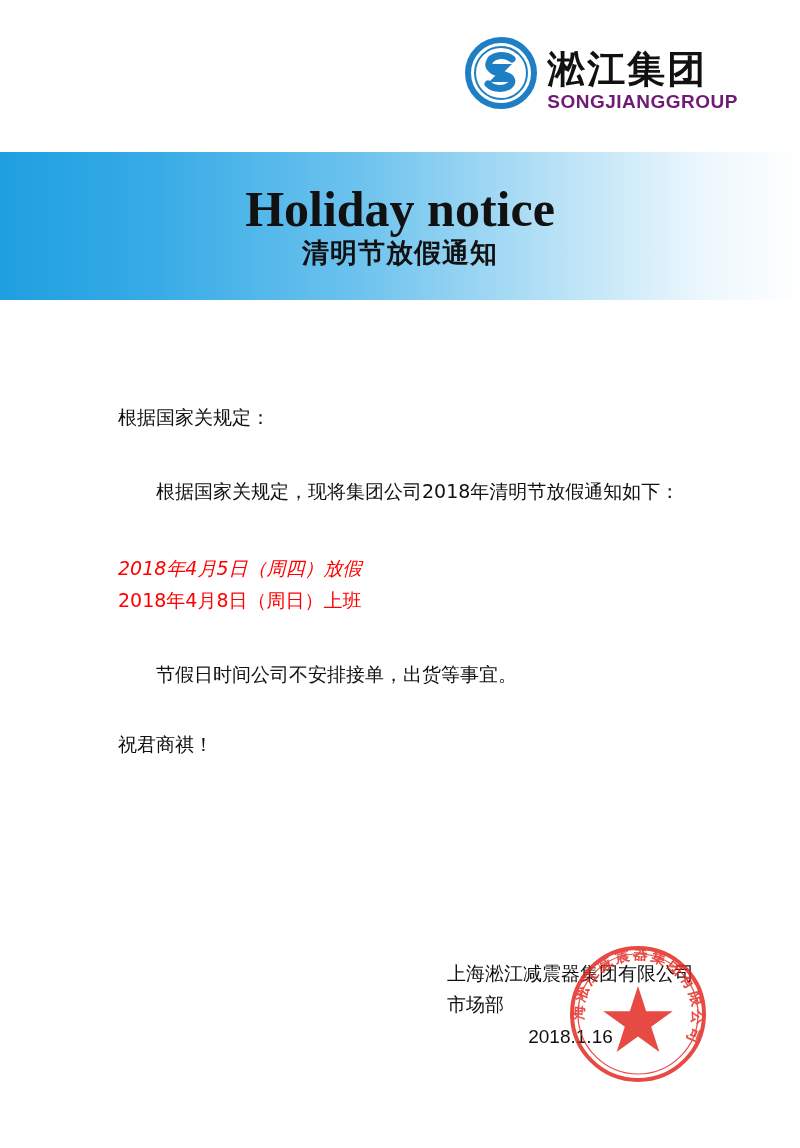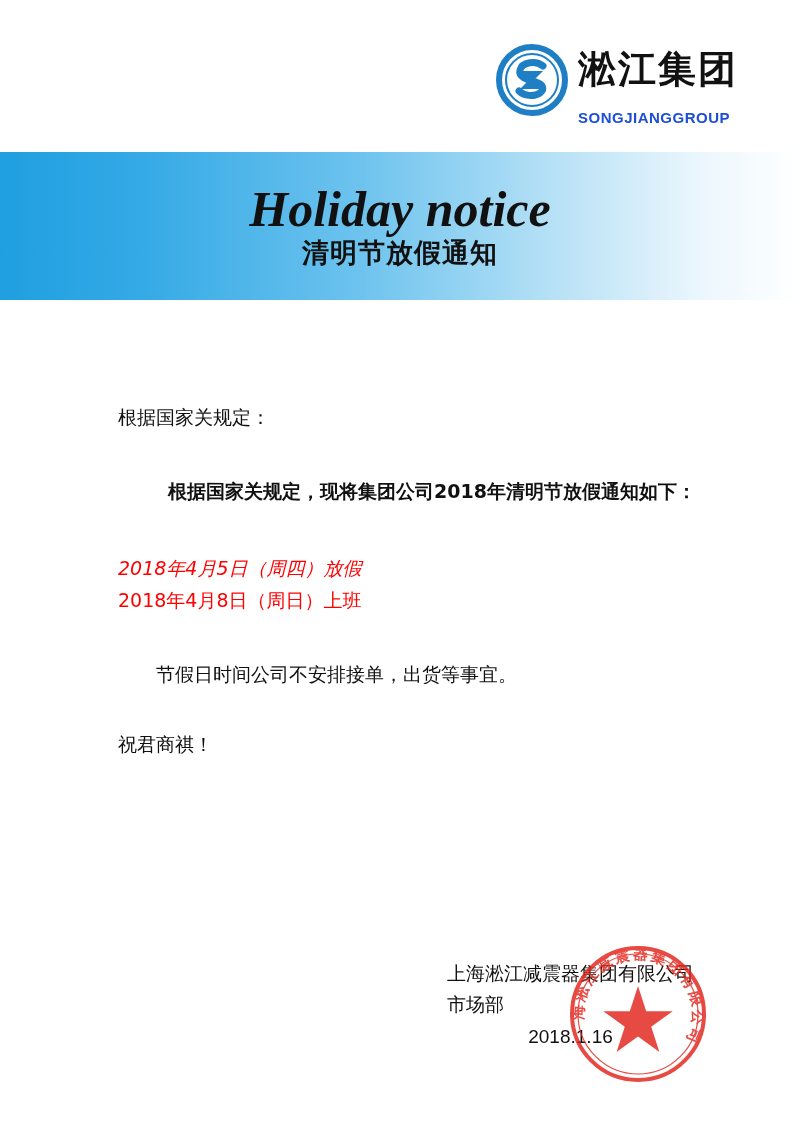--- a/index.html
+++ b/index.html
@@ -60,26 +60,26 @@
   }
   .logo-cn {
     font-family: "DejaVu Sans", sans-serif;
     font-size: 38px;
     font-weight: bold;
     letter-spacing: 2px;
     color: #111;
     margin-top: 16px;
   }
   .logo-en {
-    margin-top: 22px;
+    margin-top: 4px;
     font-family: "Liberation Sans", sans-serif;
-    font-size: 15px;
+    font-size: 19px;
     font-weight: bold;
     letter-spacing: 0.5px;
-    color: #1d4ed8;
+    color: #701a75;
   }
 
   
   .banner {
     position: absolute;
     left: 0;
     top: 152px;
     width: 800px;
     height: 148px;
     background: linear-gradient(to right, #1f9fe0 0%, #35aae6 18%, #6dc3ee 45%, #b9e2f6 70%, #ecf7fd 88%, #ffffff 100%);
@@ -89,21 +89,20 @@
     justify-content: center;
   }
   .banner-title {
     font-family: "Liberation Serif", serif;
     font-weight: bold;
     font-size: 50px;
     color: #111;
     letter-spacing: 0px;
     line-height: 1.05;
     margin-top: 2px;
-    font-style: italic;
   }
   .banner-sub {
     font-family: "DejaVu Sans", sans-serif;
     font-weight: bold;
     font-size: 27px;
     color: #111;
     letter-spacing: 1px;
   }
 
   
@@ -119,24 +118,23 @@
     color: #111;
     line-height: 1.5;
   }
   .p-salutation {
     position: absolute;
     left: 118px;
     top: 103px;
   }
   .p-intro {
     position: absolute;
-    left: 130px;
+    left: 118px;
     top: 177px;
     text-indent: 38px;
-    font-weight: bold;
   }
   .p-red1 {
     position: absolute;
     left: 118px;
     top: 254px;
     color: #ff0000;
     font-style: italic;
   }
   .p-red2 {
     position: absolute;

